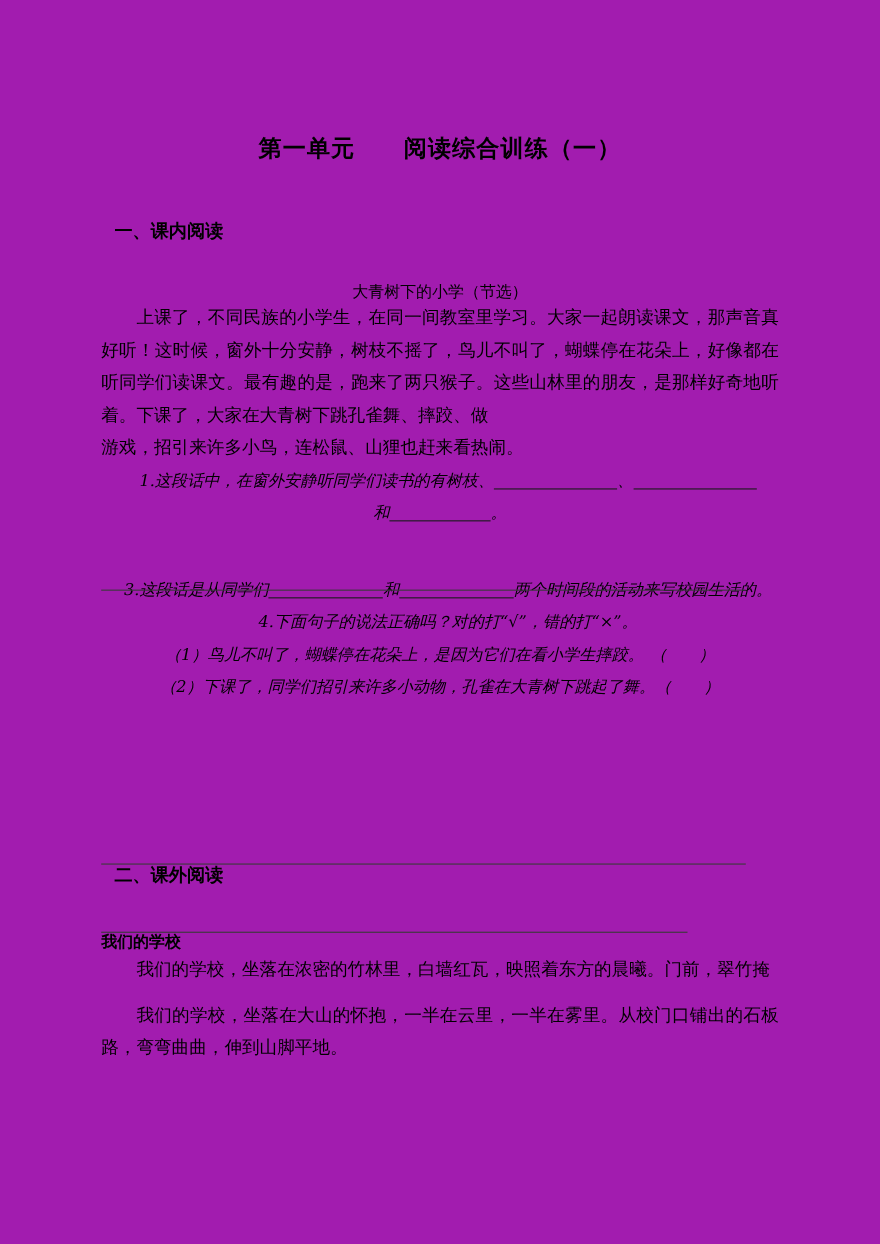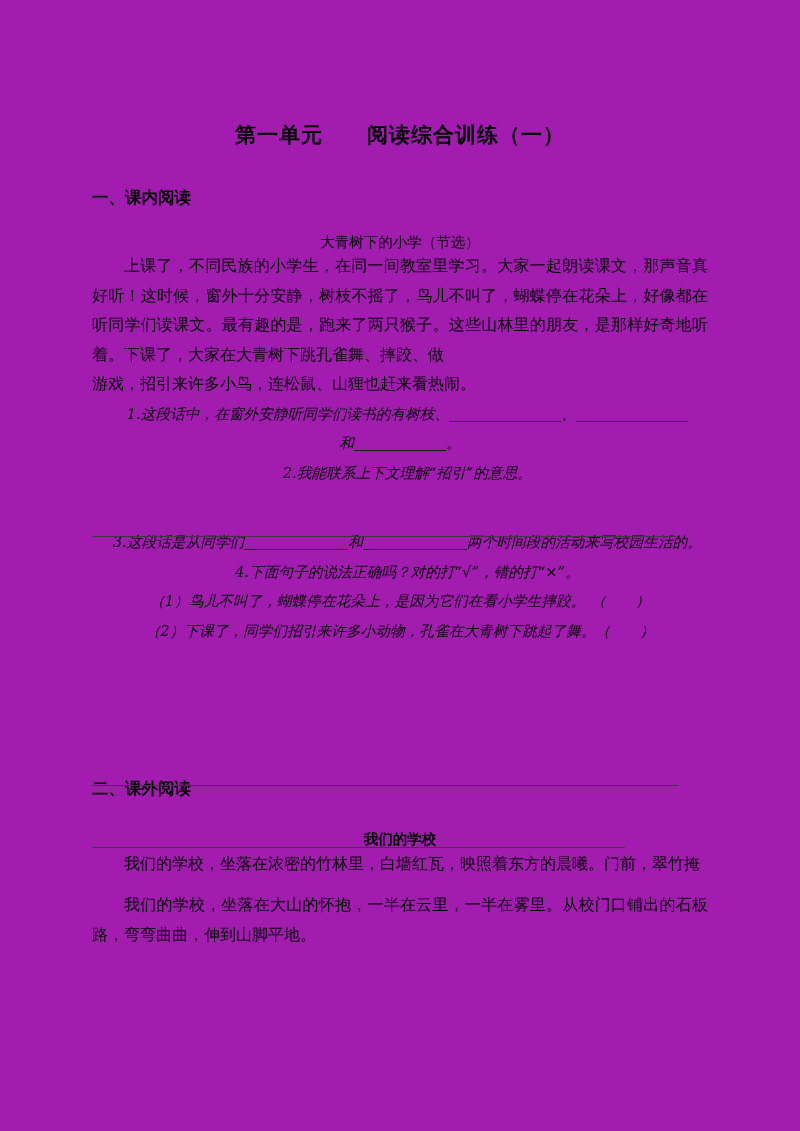--- a/index.html
+++ b/index.html
@@ -42,38 +42,38 @@
     padding-top: 122px;
     line-height: 1.2;
     white-space: pre;
   }
 
   
   .section-heading {
     font-family: "DejaVu Serif", "Liberation Serif", serif;
     font-weight: bold;
     font-size: 16.5px;
-    margin: 0;
+    margin: 12px;
     line-height: 1.3;
   }
   .sec1 { padding-top: 40px; }
   .sec2 { padding-top: 0px; }
 
   
   .passage-title-serif {
     text-align: center;
     font-family: "DejaVu Serif", "Liberation Serif", serif;
     font-weight: normal;
     font-size: 14.5px;
     margin: 0;
     line-height: 1.3;
     padding-top: 24px;
   }
   .passage-title-sans {
-    text-align: center;
+    text-align: left;
     font-family: "DejaVu Sans", "Liberation Sans", sans-serif;
     font-weight: bold;
     font-size: 14.5px;
     margin: 0;
     line-height: 1.3;
     padding-top: 30px;
   }
 
   
   .body-par {
@@ -148,21 +148,20 @@
     <h2 class="section-heading sec1">一、课内阅读</h2>
 
     <h3 class="passage-title-serif">大青树下的小学（节选）</h3>
 
     <p class="body-par indent">上课了，不同民族的小学生，在同一间教室里学习。大家一起朗读课文，那声音真好听！这时候，窗外十分安静，树枝不摇了，鸟儿不叫了，蝴蝶停在花朵上，好像都在听同学们读课文。最有趣的是，跑来了两只猴子。这些山林里的朋友，是那样好奇地听着。下课了，大家在大青树下跳孔雀舞、摔跤、做</p>
 
     <p class="body-par">游戏，招引来许多小鸟，连松鼠、山狸也赶来看热闹。</p>
 
     <p class="q-par indent"><span>1.</span><span>这段话中，在窗外安静听同学们读书的有树枝、</span><span class="blank blank-w-lg"></span><span>、</span><span class="blank blank-w-lg"></span><br><span>和</span><span class="blank blank-w-sm"></span><span>。</span></p>
 
-    <p class="q-par indent"><span>2.</span><span>我能联系上下文理解“招引”的意思。</span></p>
 
     <div style="height:40px"></div>
 
     <p class="q-par indent"><span>3.</span><span>这段话是从同学们</span><span class="blank blank-w-md"></span><span>和</span><span class="blank blank-w-md"></span><span>两个时间段的活动来写校园生活的。</span></p>
 
     <p class="q-par indent"><span>4.</span><span>下面句子的说法正确吗？对的打“√”，错的打“×”。</span></p>
 
     <p class="q-par"><span>（1）</span><span>鸟儿不叫了，蝴蝶停在花朵上，是因为它们在看小学生摔跤。</span><span style="padding-left:6px">（　　）</span></p>
 
     <p class="q-par"><span>（2）</span><span>下课了，同学们招引来许多小动物，孔雀在大青树下跳起了舞。</span><span>（　　）</span></p>

